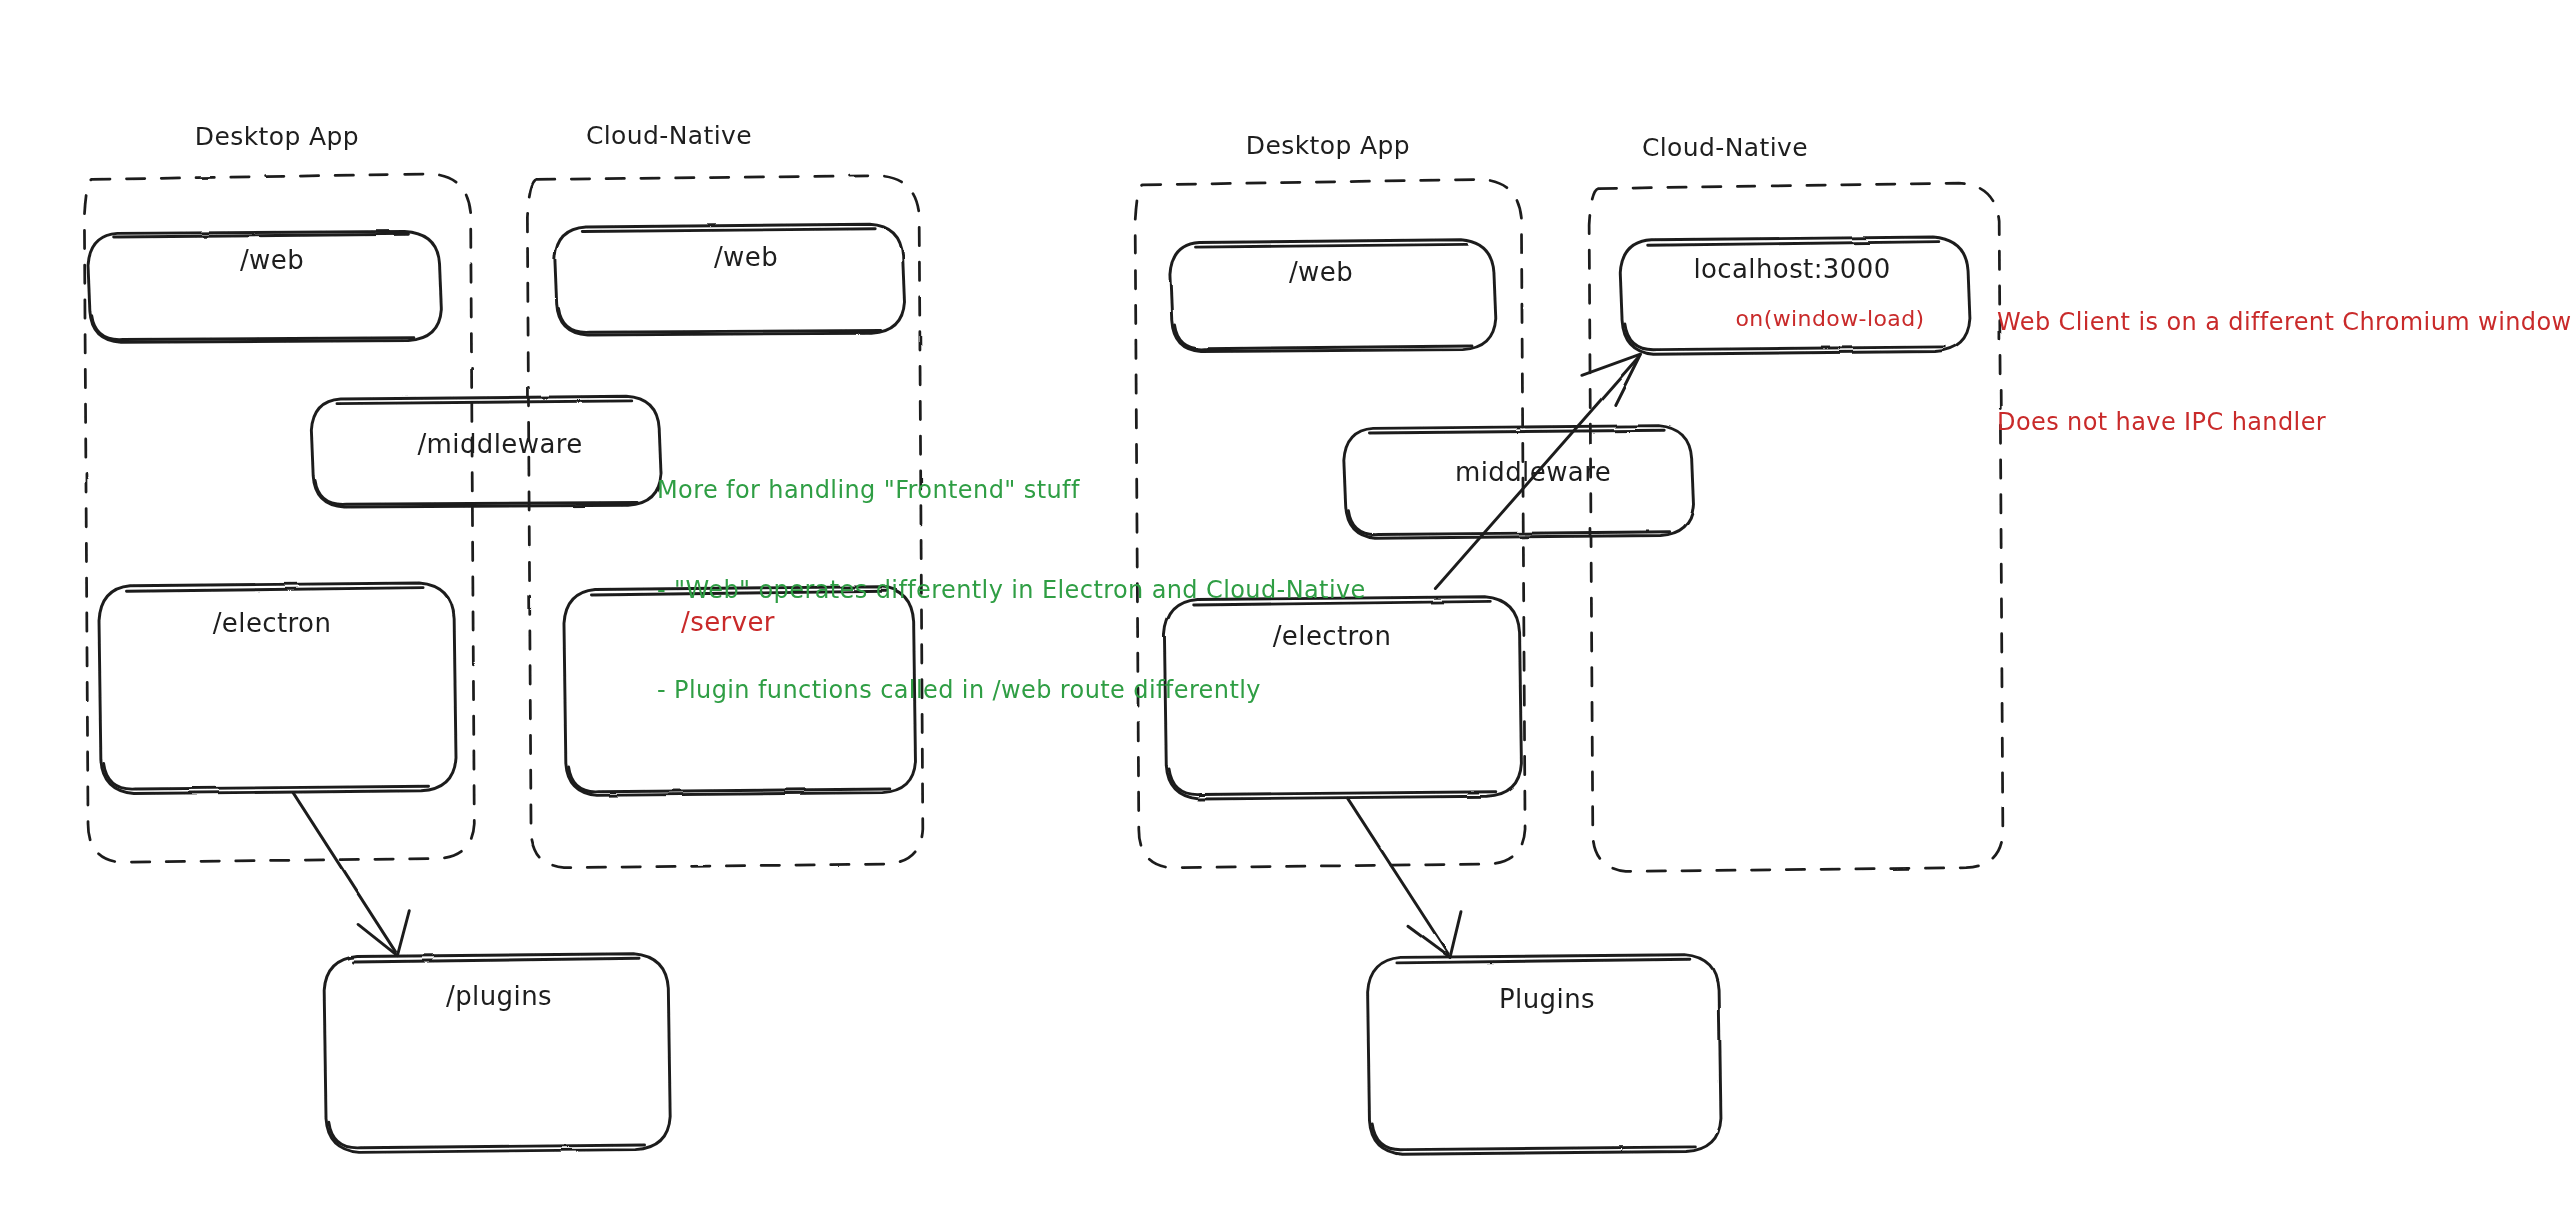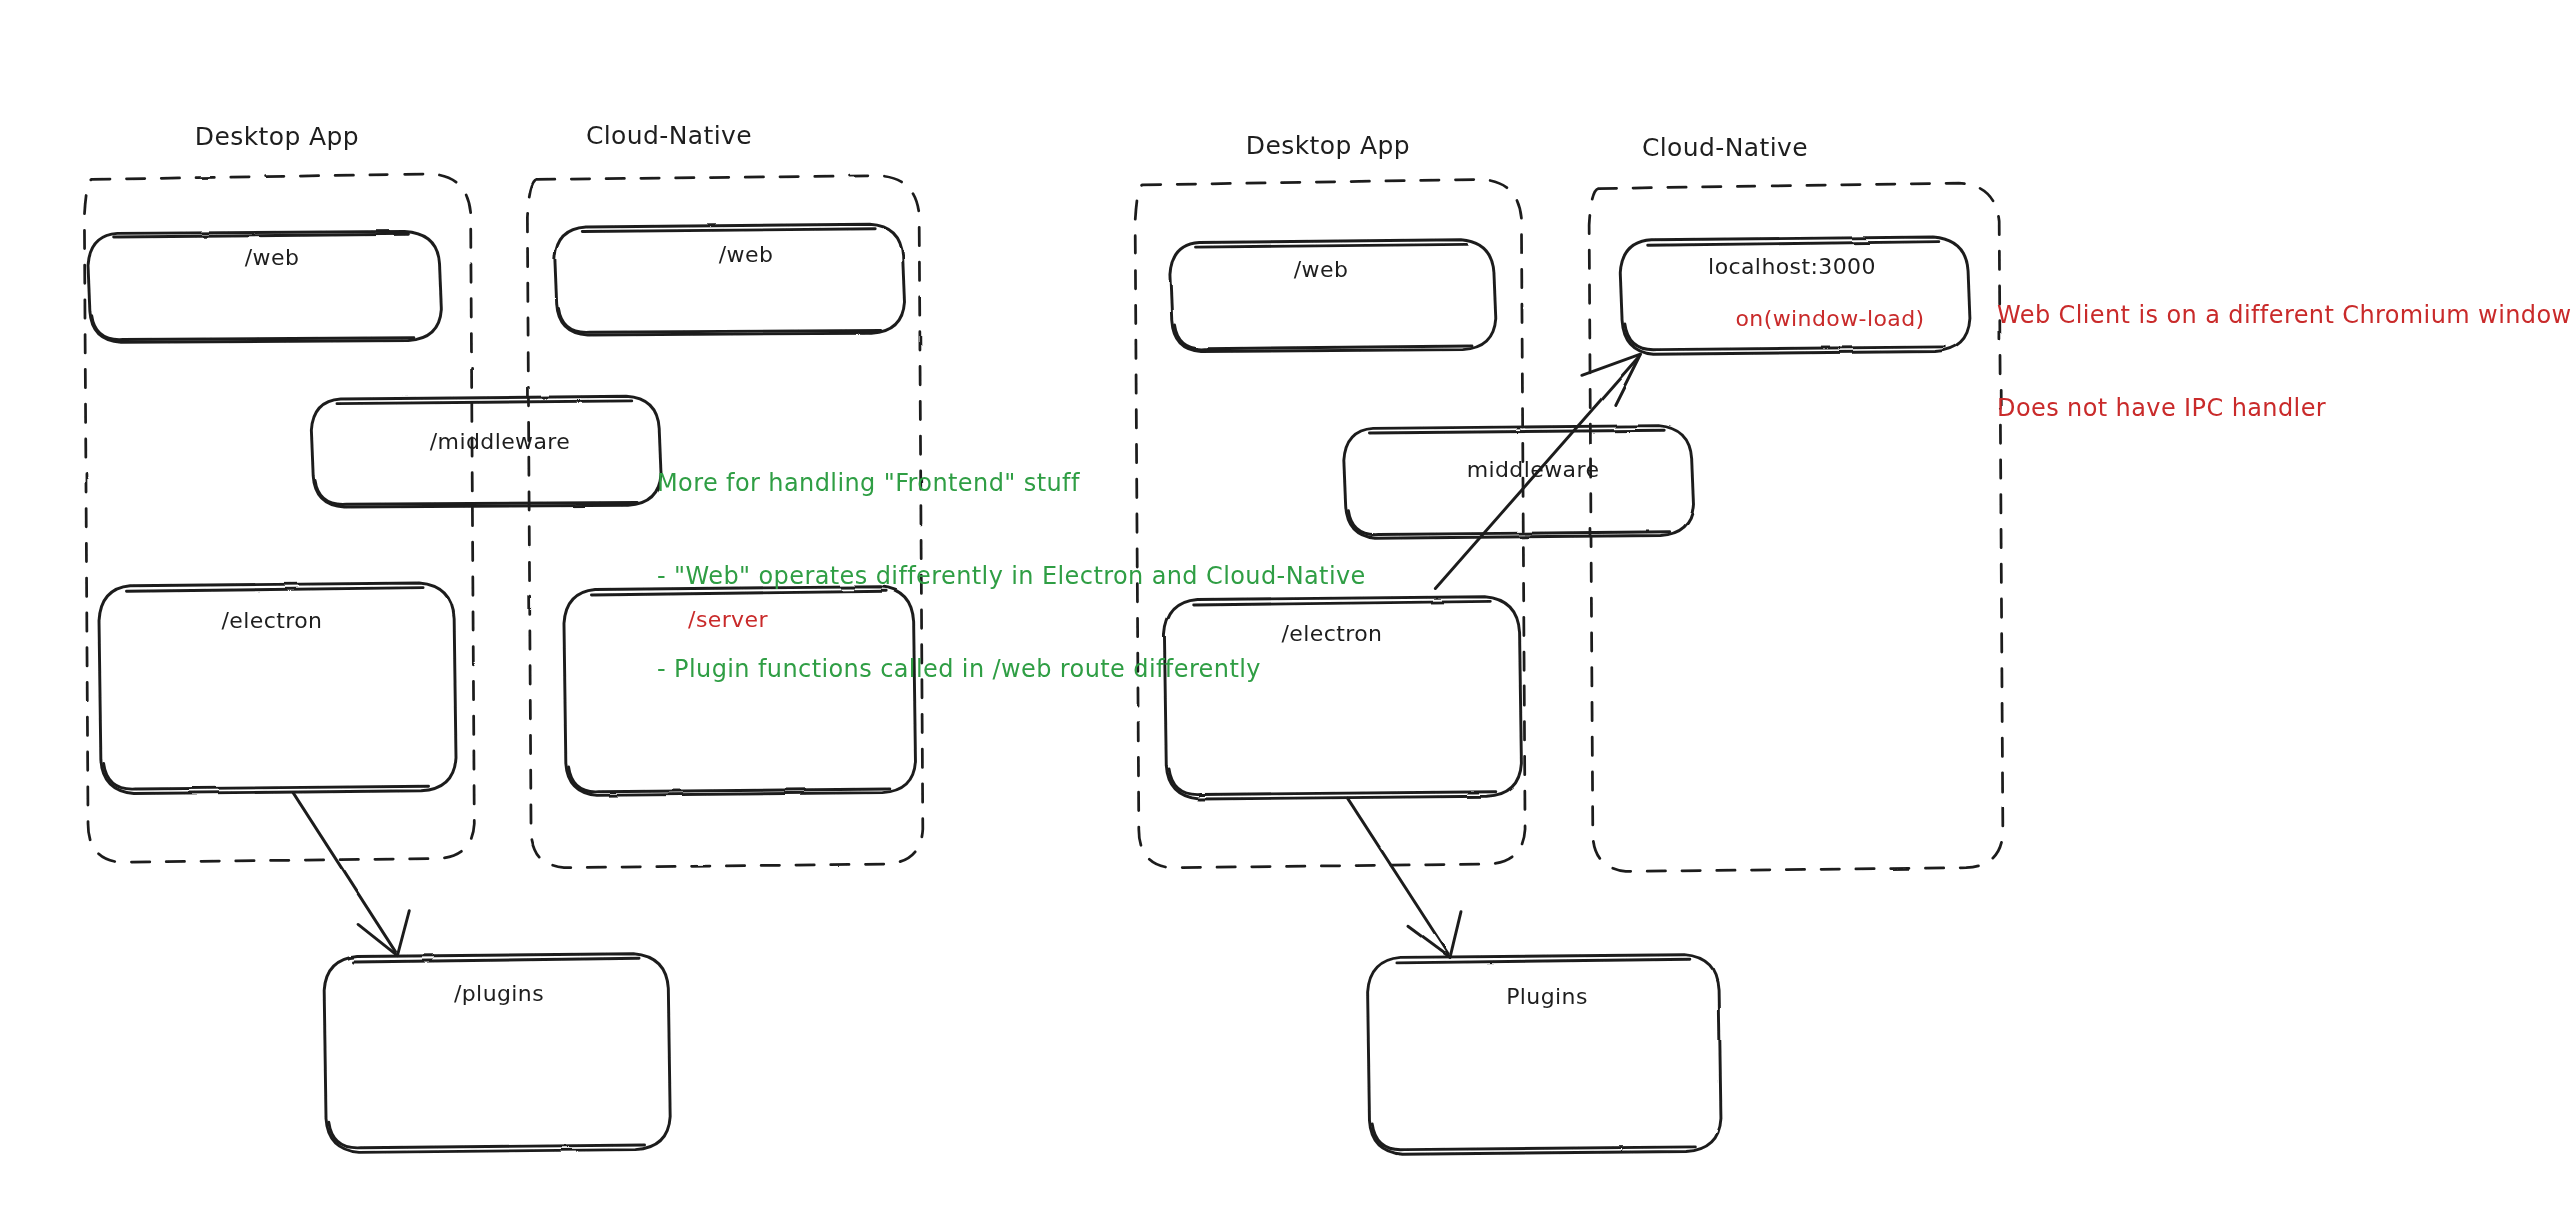--- a/index.html
+++ b/index.html
@@ -31,35 +31,35 @@
     font-family: "DejaVu Sans", sans-serif;
     letter-spacing: 0.4px;
   }
   .group-title {
     font-size: 25px;
     color: #1e1e1e;
     transform: translateX(-50%);
     text-align: center;
   }
   .box-label {
-    font-size: 22px;
+    font-size: 26px;
     color: #1e1e1e;
     transform: translateX(-50%);
     text-align: center;
   }
   .box-label.red {
     color: #c92a2a;
   }
   .note {
     font-size: 24px;
     line-height: 31px;
   }
   .note.green { color: #2f9e44; }
   .note.red { color: #c92a2a; }
-  .note-line { display: block; white-space: pre; }
+  .note-line { display: block; white-space: pre; margin-top: 7px; }
 </style>
 </head>
 <body>
 
 <div id="canvas">
 
   <svg id="sketch-layer" viewBox="0 0 2814 1346">
     <defs>
       <filter id="rough">
         <feTurbulence type="fractalNoise" baseFrequency="0.02" numOctaves="2" seed="7" result="n"></feTurbulence>

